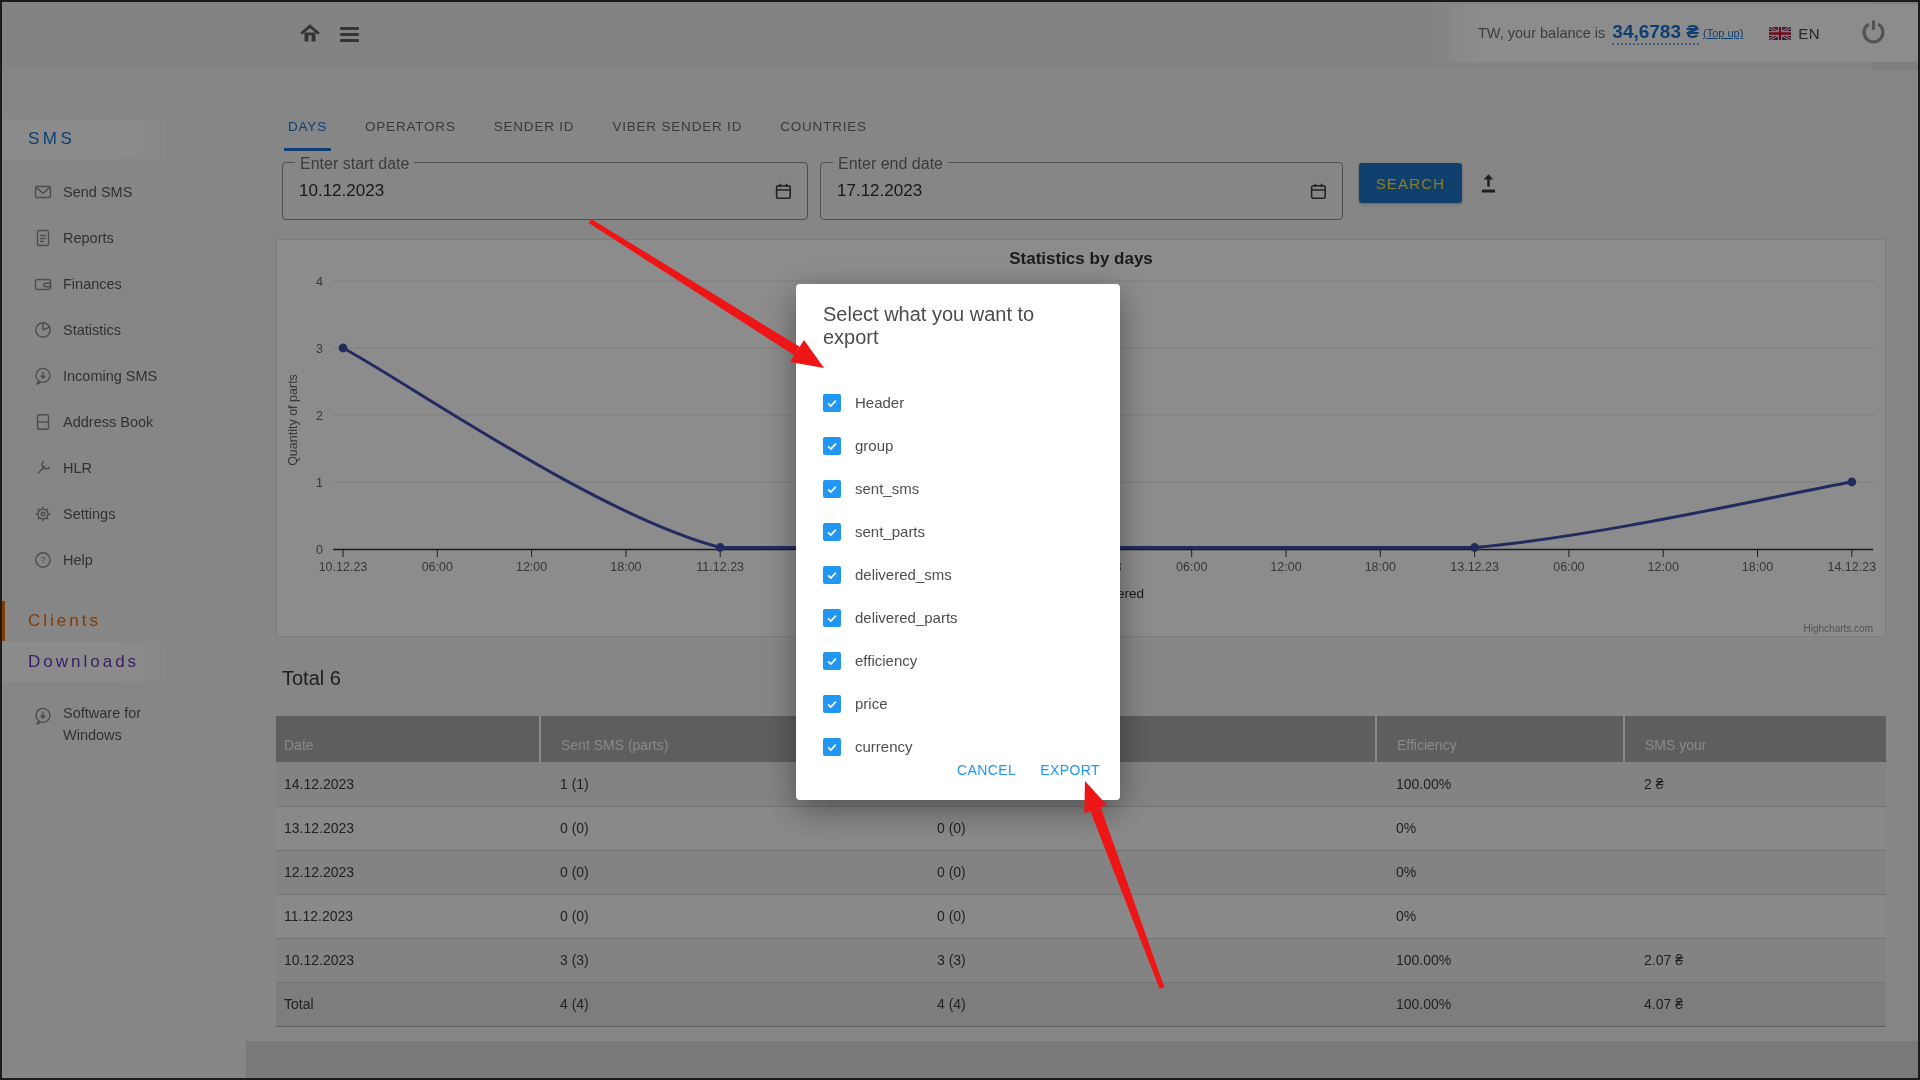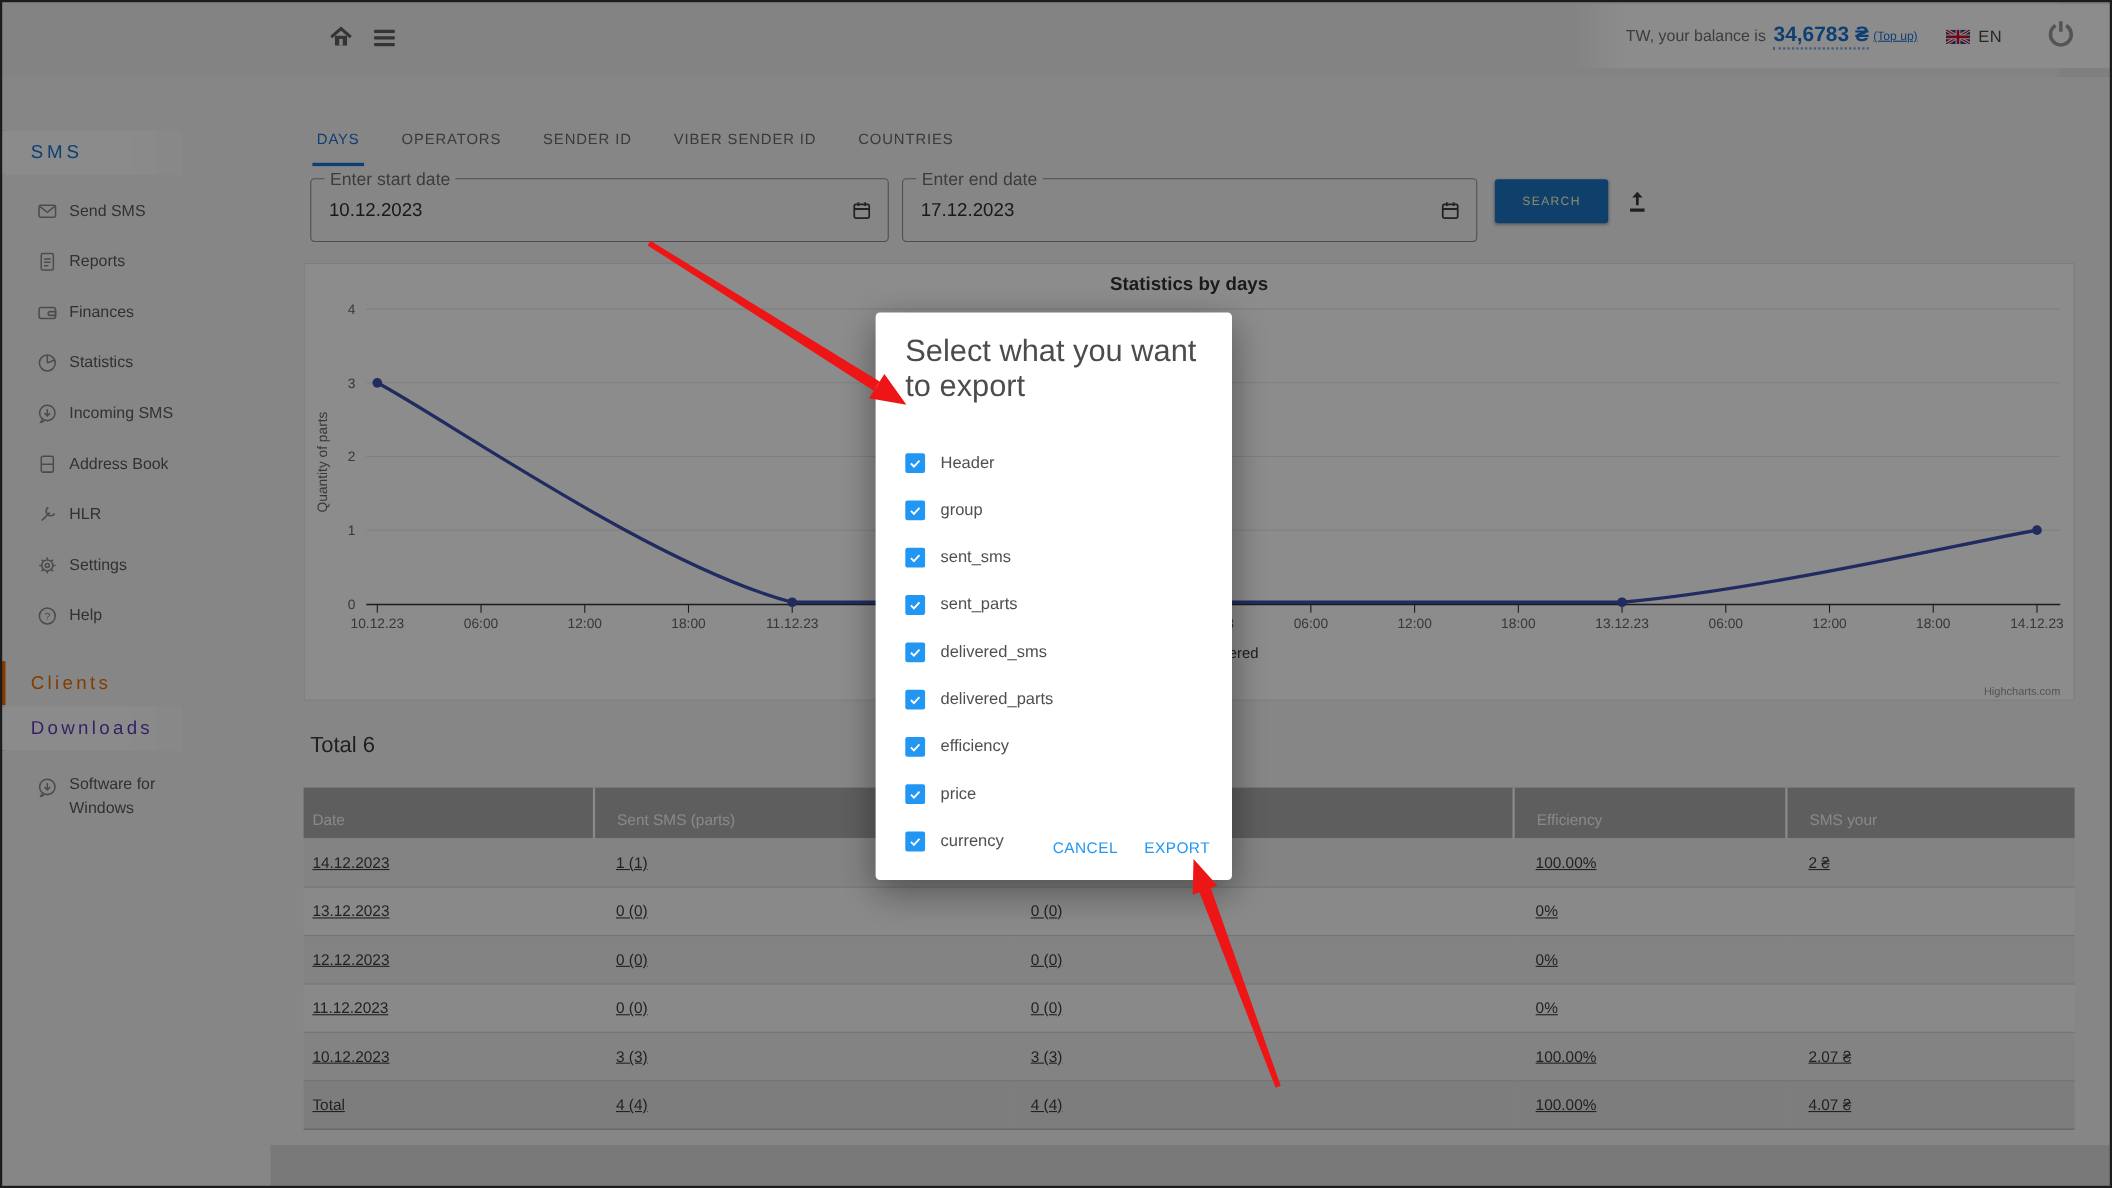--- a/index.html
+++ b/index.html
@@ -49,47 +49,47 @@
   .tab{font-size:13.5px;letter-spacing:.8px;color:#6a6a6a;padding:15px 4px 14px;cursor:pointer;border-bottom:3px solid transparent;}
   .tab.active{color:#1a73d2;border-bottom-color:#1a73d2;}
 
   .field{position:absolute;height:58px;border:1px solid #8f8f8f;border-radius:4px;background:transparent;}
   .field-label{position:absolute;top:-8px;left:12px;background:#f5f5f5;padding:0 5px;font-size:16px;color:#6e6e6e;}
   .field-value{position:absolute;left:16px;top:18px;font-size:17px;color:#2f2f2f;}
   .cal{position:absolute;right:14px;top:19px;cursor:pointer;color:#3d3d3d;line-height:0;}
   .field-start{left:36px;top:92px;width:526px;}
   .field-end{left:574px;top:92px;width:523px;}
   .search-btn{position:absolute;left:1113px;top:93px;width:103px;height:40px;background:#1d76c4;
-    color:#fef9c3;font-size:11px;letter-spacing:1.2px;border:none;border-radius:3px;cursor:pointer;
+    color:#fde047;font-size:15px;letter-spacing:1.2px;border:none;border-radius:3px;cursor:pointer;
     font-family:inherit;box-shadow:0 1px 3px rgba(0,0,0,.3);}
   .upload{position:absolute;left:1231px;top:99px;cursor:pointer;color:#3a3a3a;line-height:0;}
 
   .chart-card{position:absolute;left:30px;top:169px;width:1610px;height:398px;background:#fff;border:1px solid #e3e3e3;}
   .chart-title{position:absolute;left:0;right:0;top:9px;text-align:center;font-size:17px;font-weight:bold;color:#323232;}
   #chart-svg{position:absolute;left:0;top:30px;}
 
   .total-line{position:absolute;left:36px;top:597px;font-size:20px;color:#3a3a3a;}
 
   .stat-table{position:absolute;left:30px;top:646px;width:1610px;border-collapse:collapse;}
   .stat-table th{background:#ababab;color:#f7f7f7;font-weight:normal;font-size:14px;text-align:left;
     height:46px;padding:12px 0 0 20px;border-right:2px solid #fdfdfd;}
   .stat-table th:first-child{padding-left:8px;}
   .stat-table th:last-child{border-right:none;}
-  .stat-table td{font-size:14px;color:#3d3d3d;height:44px;padding:0 0 0 20px;border-bottom:1px solid #d2d2d2;text-decoration:underline;}
+  .stat-table td{font-size:14px;color:#3d3d3d;height:44px;padding:0 0 0 20px;border-bottom:1px solid #d2d2d2;}
   .stat-table td:first-child{padding-left:8px;}
   .stat-table tr:nth-child(even) td{background:#fafafa;}
   .stat-table tr:nth-child(odd) td{background:#efefef;}
   .stat-table tr.total-row td{background:#e4e4e4;border-top:1px solid #b5b5b5;border-bottom:1px solid #a8a8a8;}
   .bottom-strip{position:absolute;left:0;right:0;top:971px;height:39px;background:#dcdcdc;}
 
   
   .dim{position:fixed;inset:0;background:rgba(0,0,0,.45);z-index:40;}
   .modal{position:fixed;left:796px;top:284px;width:324px;height:516px;background:#fff;border-radius:4px;
     box-shadow:0 10px 34px rgba(0,0,0,.4);z-index:50;padding:19px 27px 0;}
-  .modal-title{font-size:28px;color:#4c4c4c;}
+  .modal-title{font-size:20px;color:#4c4c4c;}
   .opts{margin-top:32px;}
   .opt{height:43px;display:flex;align-items:center;cursor:pointer;}
   .cbx{width:18px;height:18px;border-radius:2px;background:#2196f3;flex:0 0 auto;line-height:0;
     display:flex;align-items:center;justify-content:center;}
   .opt .olbl{margin-left:14px;font-size:15px;color:#4f4f4f;}
   .modal-actions{position:absolute;right:16px;bottom:20px;display:flex;gap:16px;}
   .modal-btn{font-size:14px;font-weight:500;letter-spacing:.4px;color:#2196f3;background:none;border:none;
     cursor:pointer;font-family:inherit;padding:2px 4px;}
 
   .arrows{position:fixed;inset:0;z-index:60;pointer-events:none;}

